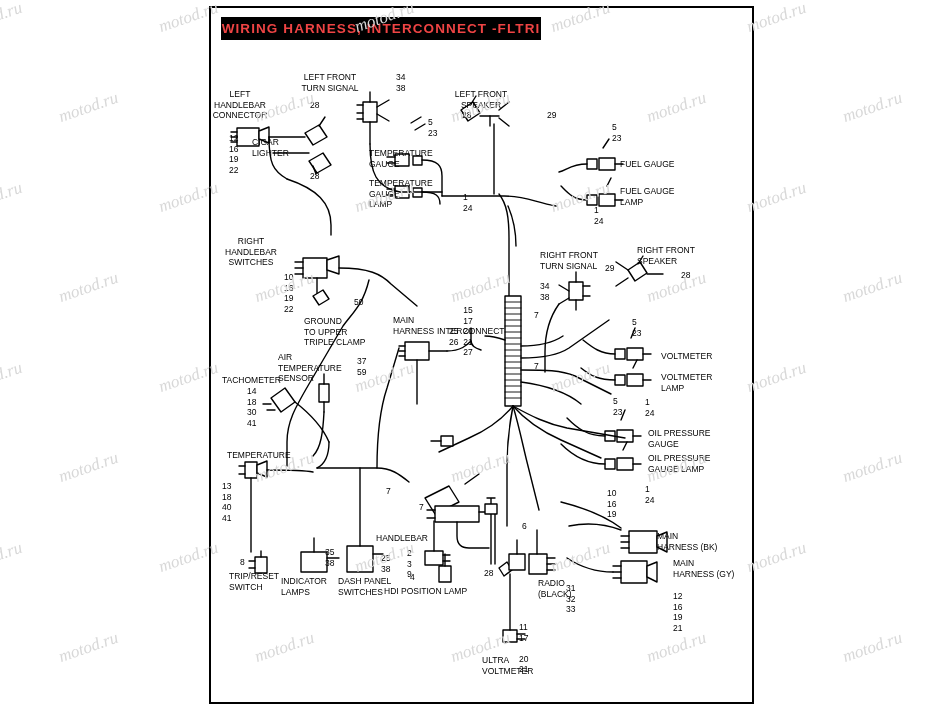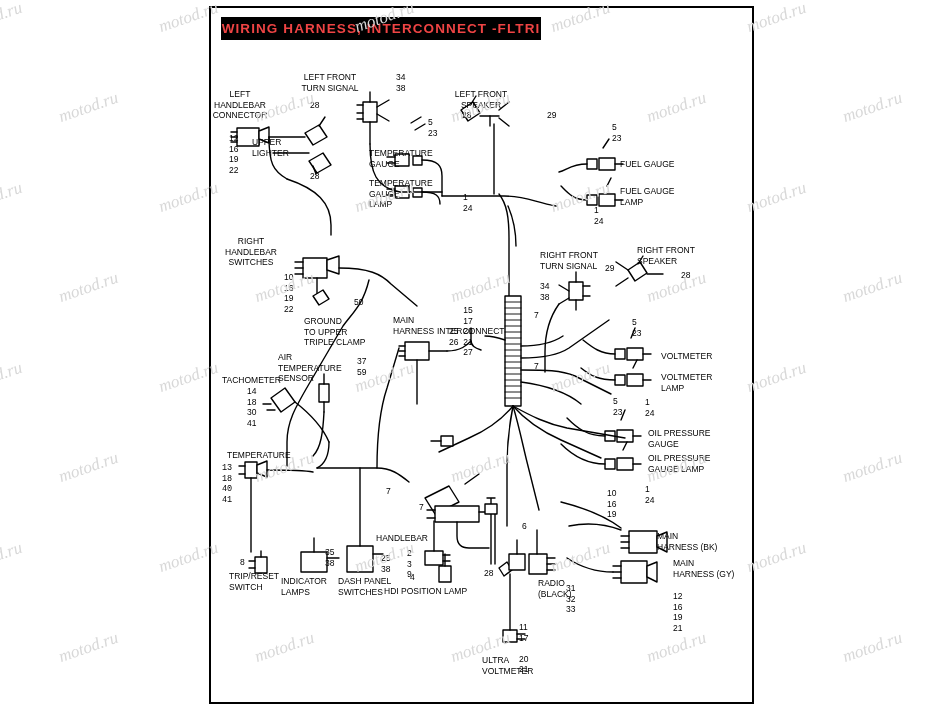--- a/index.html
+++ b/index.html
@@ -337,21 +337,21 @@
       <div class="lbl c" style="left: 481px; top: 89px; transform: translateX(-50%);">LEFT FRONT
 SPEAKER</div>
       <div class="lbl" style="left: 462px; top: 110px;">28</div>
       <div class="lbl" style="left: 547px; top: 110px;">29</div>
       <div class="lbl" style="left: 612px; top: 122px;">5
 23</div>
       <div class="lbl" style="left: 229px; top: 133px;">12
 16
 19
 22</div>
-      <div class="lbl" style="left: 252px; top: 137px;">UPPER
+      <div class="lbl" style="left: 252px; top: 137px;">CIGAR
 LIGHTER</div>
       <div class="lbl" style="left: 310px; top: 100px;">28</div>
       <div class="lbl" style="left: 310px; top: 171px;">28</div>
       <div class="lbl" style="left: 428px; top: 117px;">5
 23</div>
       <div class="lbl" style="left: 369px; top: 148px;">TEMPERATURE
 GAUGE</div>
       <div class="lbl" style="left: 369px; top: 178px;">TEMPERATURE
 GAUGE
 LAMP</div>
@@ -410,21 +410,21 @@
 23</div>
       <div class="lbl" style="left: 645px; top: 397px;">1
 24</div>
       <div class="lbl" style="left: 648px; top: 428px;">OIL PRESSURE
 GAUGE</div>
       <div class="lbl" style="left: 648px; top: 453px;">OIL PRESSURE
 GAUGE LAMP</div>
       <div class="lbl" style="left: 645px; top: 484px;">1
 24</div>
       <div class="lbl" style="left: 227px; top: 450px;">TEMPERATURE</div>
-      <div class="lbl" style="left: 222px; top: 463px; font-family: Liberation Mono, monospace;">13
+      <div class="lbl" style="left: 222px; top: 481px;">13
 18
 40
 41</div>
       <div class="lbl" style="left: 386px; top: 486px;">7</div>
       <div class="lbl" style="left: 419px; top: 502px;">7</div>
       <div class="lbl" style="left: 607px; top: 488px;">10
 16
 19</div>
       <div class="lbl" style="left: 522px; top: 521px;">6</div>
       <div class="lbl" style="left: 657px; top: 531px;">MAIN

